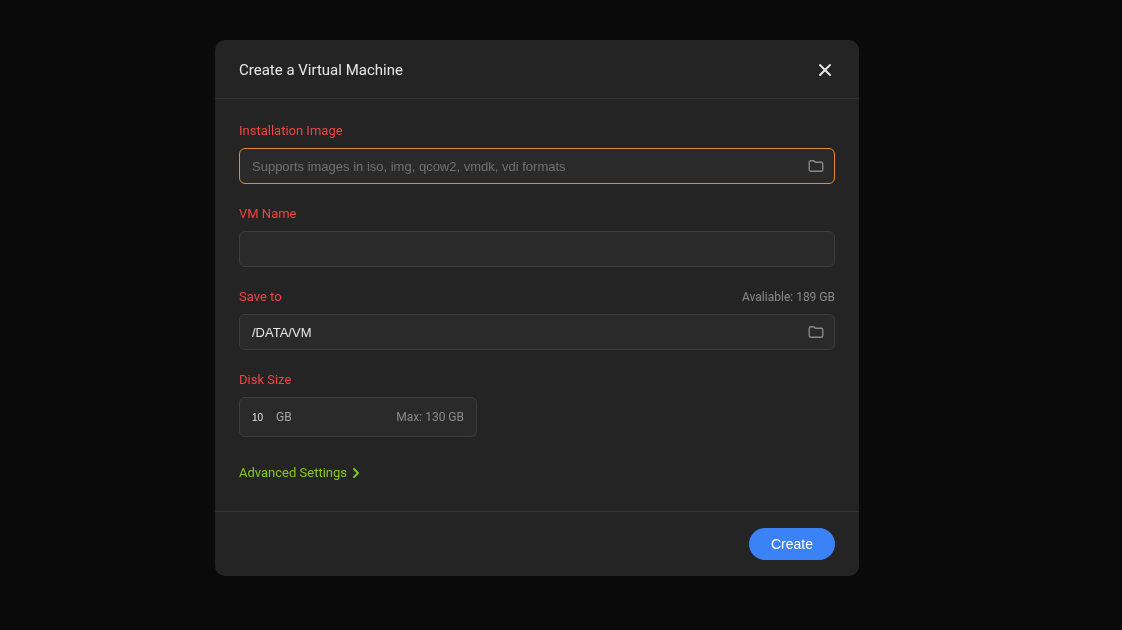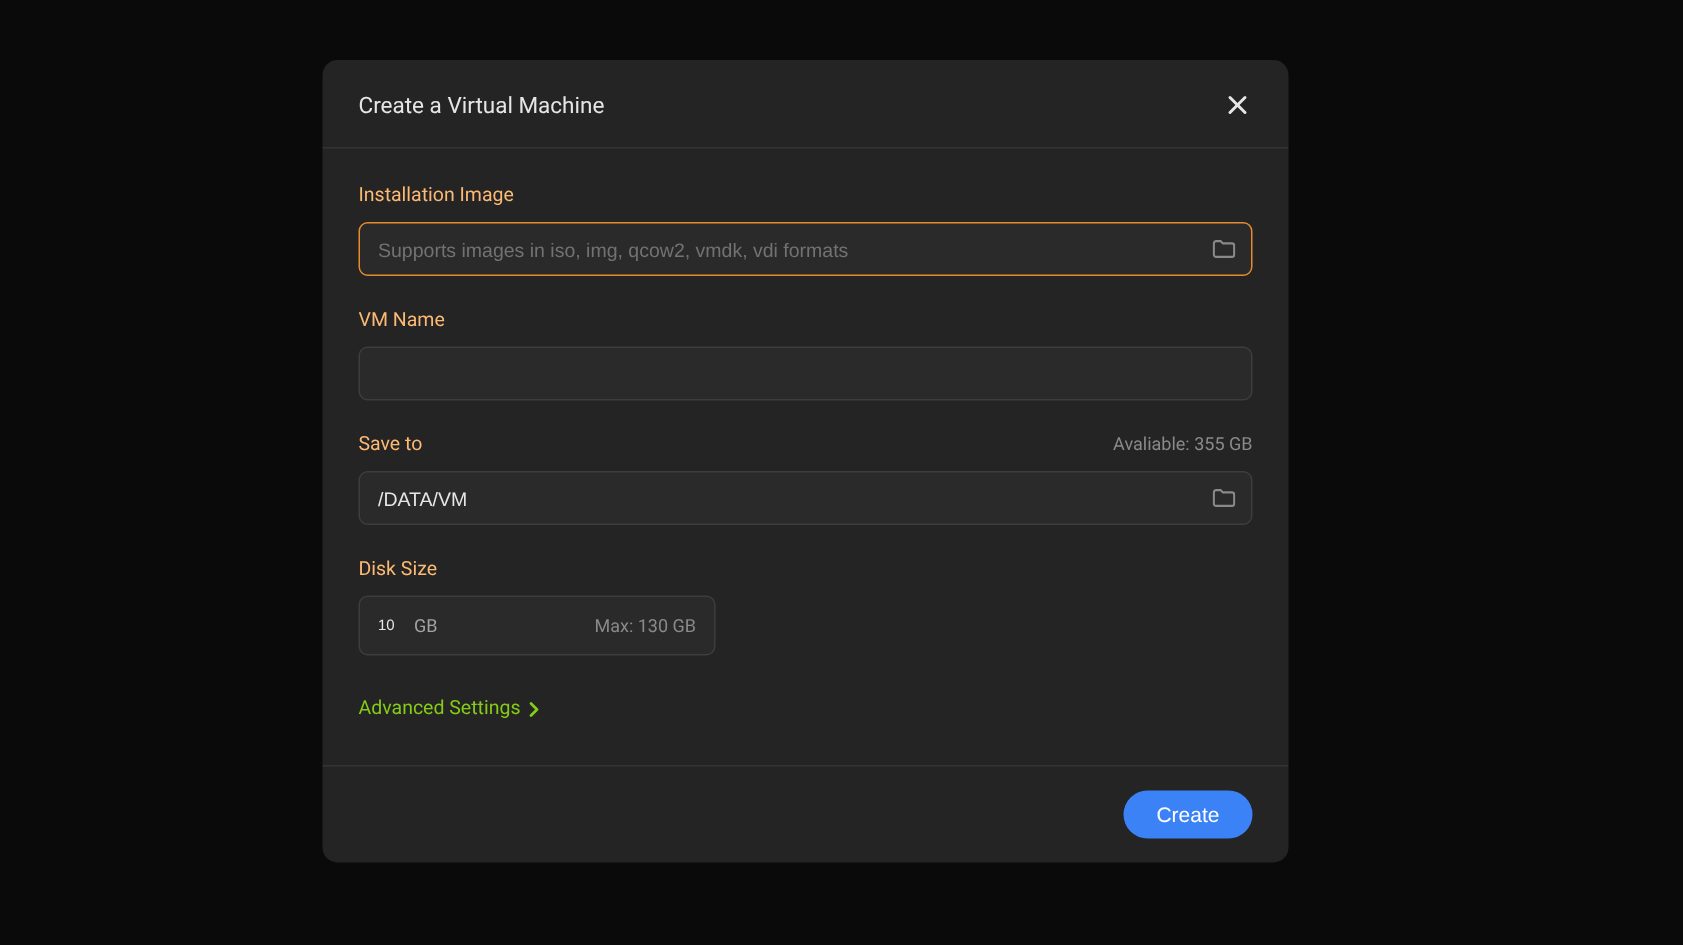--- a/index.html
+++ b/index.html
@@ -52,21 +52,21 @@
     margin-bottom: 22px;
   }
   .label-row {
     display: flex;
     justify-content: space-between;
     align-items: baseline;
     margin-bottom: 10px;
   }
   .label {
     font-size: 13px;
-    color: #fdba74;
+    color: #ef4444;
     text-align: right;
   }
   .hint-right {
     font-size: 12px;
     color: #8a8a8a;
   }
   .input-wrap {
     position: relative;
     display: flex;
     align-items: center;
@@ -194,21 +194,21 @@
         <div class="label">VM Name</div>
       </div>
       <div class="input-wrap">
         <input type="text" class="text-input" style="">
       </div>
     </div>
 
     <div class="group">
       <div class="label-row">
         <div class="label">Save to</div>
-        <div class="hint-right">Avaliable: 355 GB</div>
+        <div class="hint-right">Avaliable: 189 GB</div>
       </div>
       <div class="input-wrap">
         <input type="text" class="text-input" value="/DATA/VM" style="">
         <div class="folder-btn">
           <svg width="18" height="18" viewBox="0 0 24 24" fill="none" stroke="currentColor" stroke-width="1.8">
             <path d="M3 7a2 2 0 0 1 2-2h4l2 2h8a2 2 0 0 1 2 2v8a2 2 0 0 1-2 2H5a2 2 0 0 1-2-2V7z"></path>
           </svg>
         </div>
       </div>
     </div>

